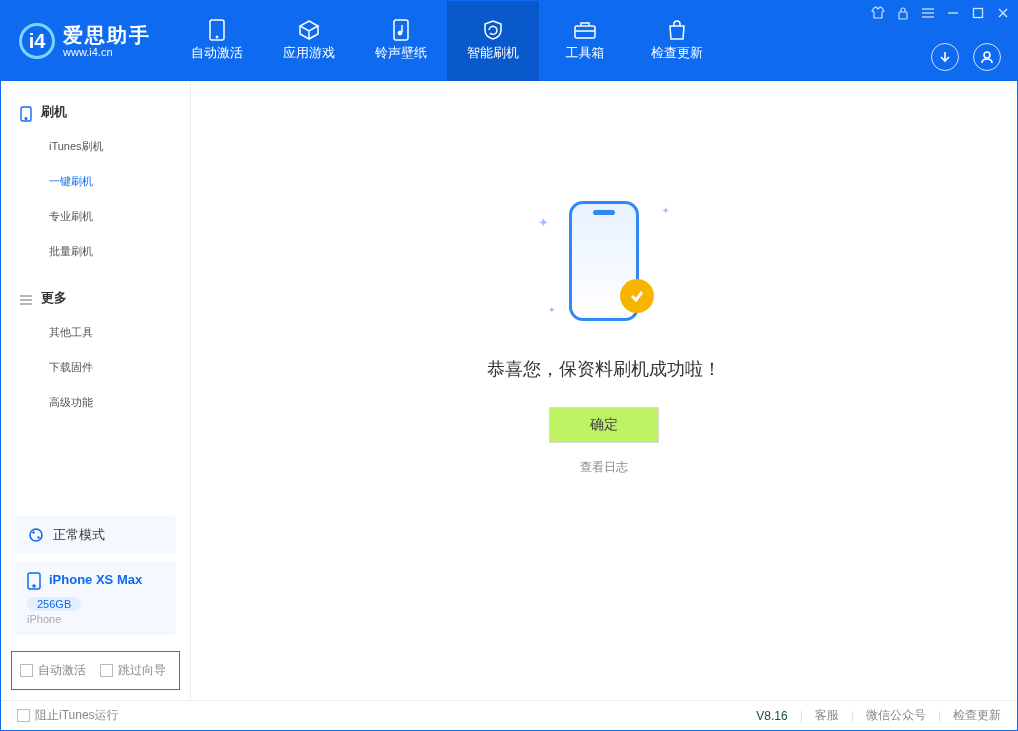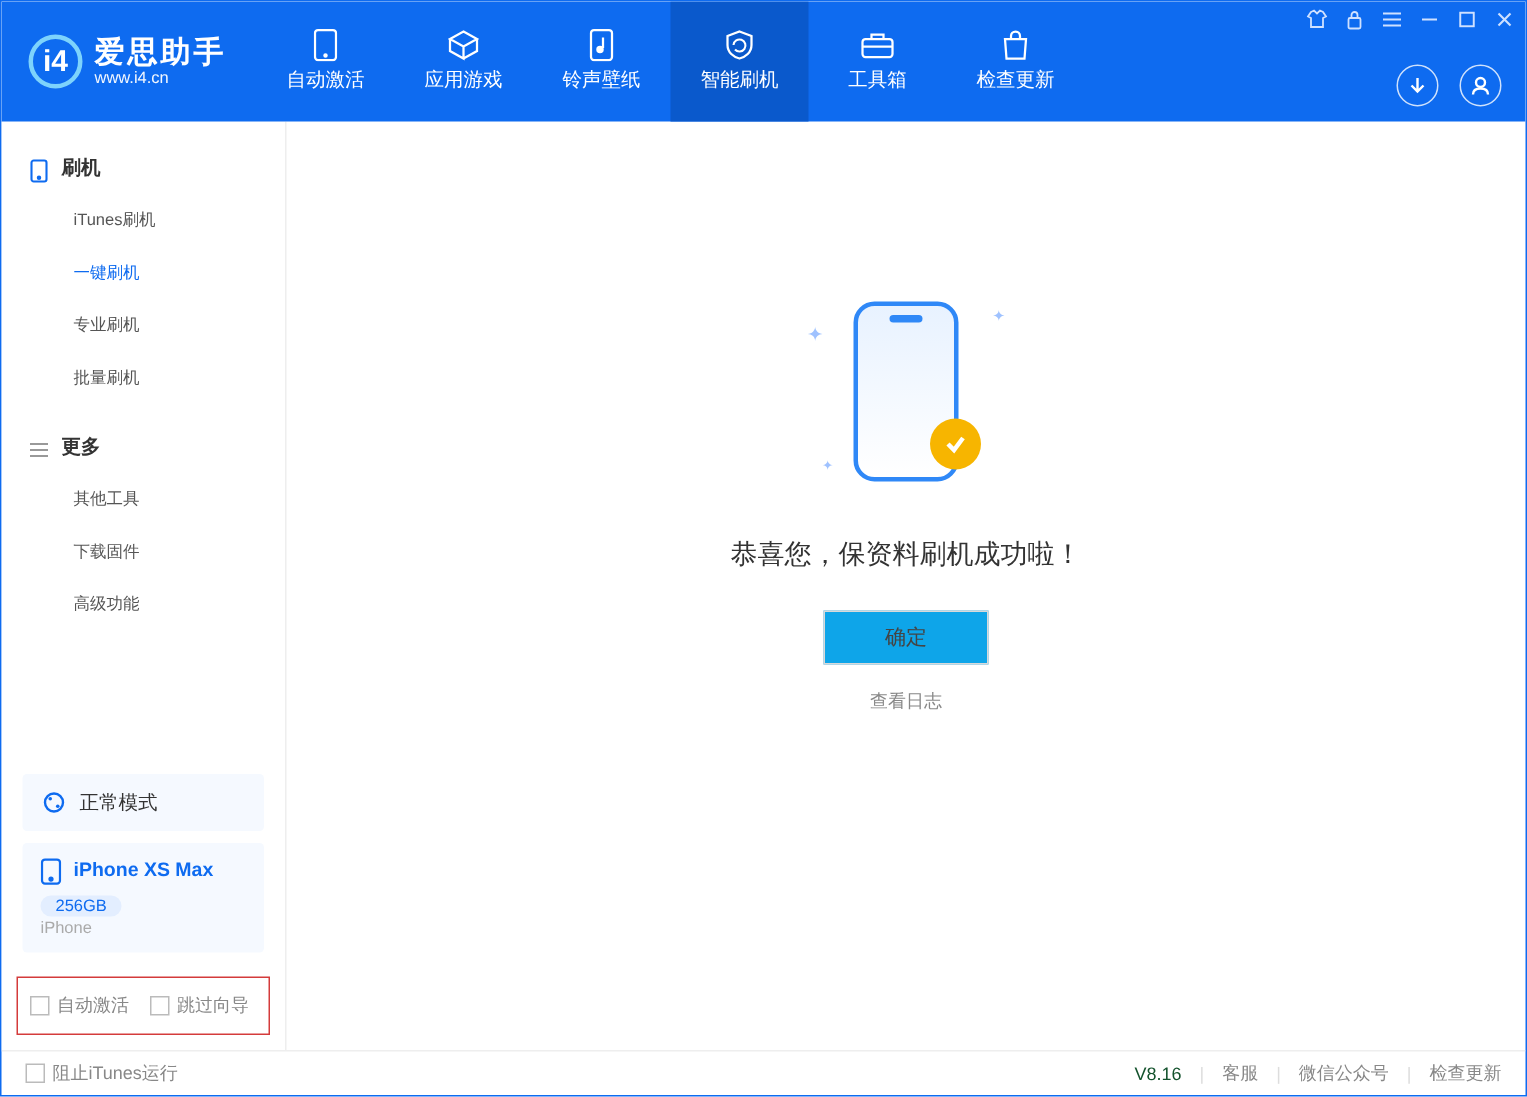--- a/index.html
+++ b/index.html
@@ -54,21 +54,21 @@
 .phone { width: 70px; height: 120px; border: 3px solid #2f88f7; border-radius: 14px; background: linear-gradient(#e8f2ff,#fff); position: relative; }
 .phone::before { content:""; position:absolute; top:6px; left:50%; transform:translateX(-50%); width:22px; height:5px; background:#2f88f7; border-radius:3px; }
 .check-badge { position: absolute; right: 40px; bottom: 18px; width: 34px; height: 34px; background: #f7b500; border-radius: 50%; display: flex; align-items: center; justify-content: center; }
 .check-badge svg { stroke: #fff; fill: none; stroke-width: 3; }
 .spark { position: absolute; color: #9fc2ff; font-size: 13px; }
 .spark.s1 { left: 24px; top: 24px; }
 .spark.s2 { right: 24px; top: 14px; font-size: 10px; }
 .spark.s3 { left: 34px; bottom: 16px; font-size: 9px; }
 
 .success-text { margin-top: 26px; font-size: 18px; color: #333; }
-.ok-btn { margin-top: 26px; border: 1px solid #d9d9d9; background: #0ea5e9; padding: 8px 40px; font-size: 14px; color: #444; cursor: pointer; }
+.ok-btn { margin-top: 26px; border: 1px solid #d9d9d9; background: #bef264; padding: 8px 40px; font-size: 14px; color: #444; cursor: pointer; }
 .log-link { margin-top: 16px; font-size: 12px; color: #888; cursor: pointer; }
 
 
 .footer { height: 30px; border-top: 1px solid #eee; display: flex; align-items: center; padding: 0 16px; font-size: 12px; color: #888; }
 .footer .left { display: flex; align-items: flex-end; gap: 6px; }
 .footer .right { margin-left: auto; display: flex; align-items: center; gap: 12px; }
 .footer .sep { color: #ddd; }
 .footer .ver { color: #14532d; }
 .footer a { color: #888; text-decoration: none; cursor: pointer; }
 </style>

